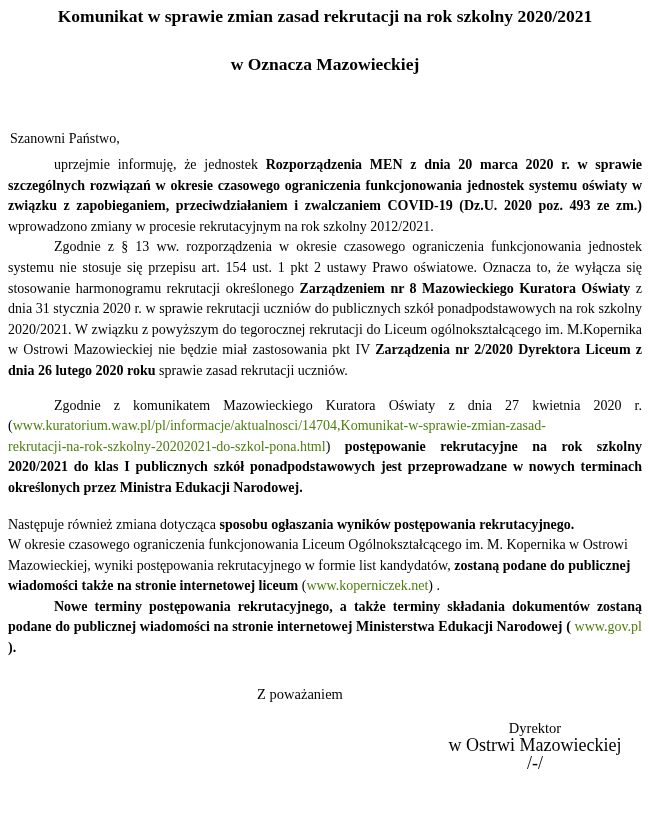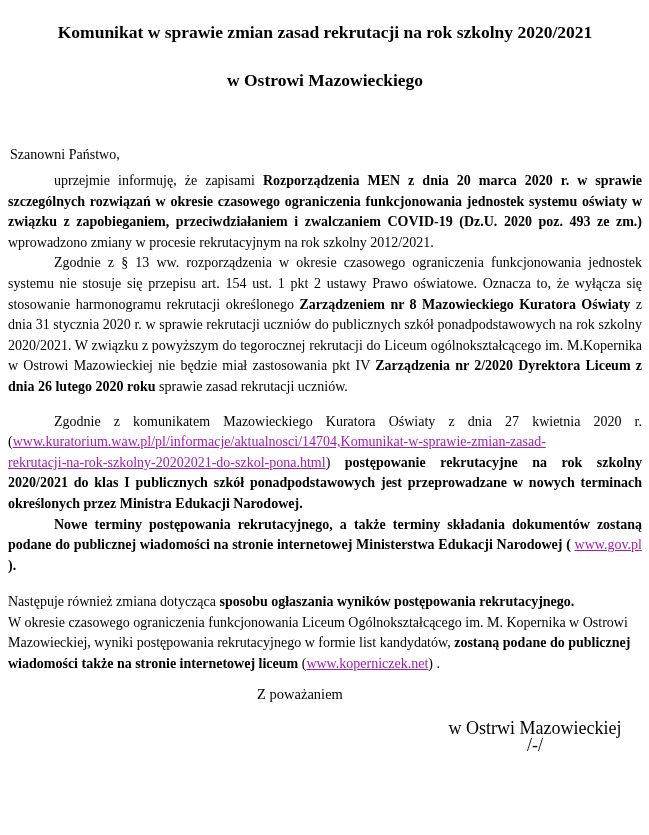--- a/index.html
+++ b/index.html
@@ -5,21 +5,21 @@
   html, body { margin: 0; padding: 0; }
   body {
     width: 649px;
     height: 835px;
     background: #ffffff;
     color: #000000;
     position: relative;
     overflow: hidden;
     font-family: "Liberation Serif", "DejaVu Serif", serif;
   }
-  .page { padding: 20px 7px 0 8px; box-sizing: border-box; }
+  .page { padding: 4px 7px 0 8px; box-sizing: border-box; }
 
   .title {
     margin: 0;
     font-size: 17.5px;
     font-weight: 700;
     text-align: center;
     line-height: 24px;
   }
 
   .salutation {
@@ -35,22 +35,21 @@
     text-align: justify;
   }
   .indent { text-indent: 46px; }
   .gap-before { margin-top: 14px; }
   .first-para { margin-top: 6px; }
   .para-e { text-align: left; margin-top: 16px; }
 
   b, .b { font-weight: 700; }
 
   .link {
-    color: #a21caf;
-    text-decoration: underline;
+    color: #4d7c0f;
     cursor: pointer;
   }
 
   .closing {
     position: absolute;
     top: 686px;
     left: 0;
     width: 600px;
     text-align: center;
     font-size: 14.5px;
@@ -69,46 +68,47 @@
   .sig-small { font-size: 18px; }
 </style>
 </head>
 <body>
 
 <div class="page">
 
   <h1 class="title">
     <span>Komunikat w sprawie zmian zasad rekrutacji na rok szkolny 2020/2021</span><br>
     <br>
-    <span>w Ostrowi Mazowieckiego</span>
+    <span>w Oznacza Mazowieckiej</span>
   </h1>
 
   <p class="salutation">Szanowni Państwo,</p>
 
   <p class="para indent first-para">
-    <span>uprzejmie informuję, że zapisami </span><b>Rozporządzenia MEN z dnia 20 marca 2020 r. w sprawie szczególnych rozwiązań w okresie czasowego ograniczenia funkcjonowania jednostek systemu oświaty w związku z zapobieganiem, przeciwdziałaniem i zwalczaniem COVID-19 (Dz.U. 2020 poz. 493 ze zm.)</b><span> wprowadzono zmiany w procesie rekrutacyjnym na rok szkolny 2012/2021.</span>
+    <span>uprzejmie informuję, że jednostek </span><b>Rozporządzenia MEN z dnia 20 marca 2020 r. w sprawie szczególnych rozwiązań w okresie czasowego ograniczenia funkcjonowania jednostek systemu oświaty w związku z zapobieganiem, przeciwdziałaniem i zwalczaniem COVID-19 (Dz.U. 2020 poz. 493 ze zm.)</b><span> wprowadzono zmiany w procesie rekrutacyjnym na rok szkolny 2012/2021.</span>
   </p>
 
   <p class="para indent">
     <span>Zgodnie z § 13 ww. rozporządzenia w okresie czasowego ograniczenia funkcjonowania jednostek systemu nie stosuje się przepisu art. 154 ust. 1 pkt 2 ustawy Prawo oświatowe. Oznacza to, że wyłącza się stosowanie harmonogramu rekrutacji określonego </span><b>Zarządzeniem nr 8 Mazowieckiego Kuratora Oświaty</b><span> z dnia 31 stycznia 2020 r. w sprawie rekrutacji uczniów do publicznych szkół ponadpodstawowych na rok szkolny 2020/2021. W związku z powyższym do tegorocznej rekrutacji do Liceum ogólnokształcącego im. M.Kopernika w Ostrowi Mazowieckiej nie będzie miał zastosowania pkt IV </span><b>Zarządzenia nr 2/2020 Dyrektora Liceum z dnia 26 lutego 2020 roku</b><span> sprawie zasad rekrutacji uczniów.</span>
   </p>
 
   <p class="para indent gap-before">
     <span>Zgodnie z komunikatem Mazowieckiego Kuratora Oświaty z dnia 27 kwietnia 2020 r. (</span><a class="link"><span>www.kuratorium.waw.pl/pl/informacje/aktualnosci/14704,Komunikat-w-sprawie-zmian-zasad-</span><br><span>rekrutacji-na-rok-szkolny-20202021-do-szkol-pona.html</span></a><span>) </span><b>postępowanie rekrutacyjne na rok szkolny 2020/2021 do klas I publicznych szkół ponadpodstawowych jest przeprowadzane w nowych terminach określonych przez Ministra Edukacji Narodowej.</b>
   </p>
 
-  <p class="para indent">
-    <b>Nowe terminy postępowania rekrutacyjnego, a także terminy składania dokumentów zostaną podane do publicznej wiadomości na stronie internetowej Ministerstwa Edukacji Narodowej</b><b> ( </b><a class="link"><span>www.gov.pl</span></a><b> ).</b>
-  </p>
-
   <p class="para para-e">
     <span>Następuje również zmiana dotycząca </span><b>sposobu ogłaszania wyników postępowania rekrutacyjnego.</b><br>
     <span>W okresie czasowego ograniczenia funkcjonowania Liceum Ogólnokształcącego im. M. Kopernika w Ostrowi Mazowieckiej, wyniki postępowania rekrutacyjnego w formie list kandydatów, </span><b>zostaną podane do publicznej wiadomości także na stronie internetowej liceum</b><span> (</span><a class="link"><span>www.koperniczek.net</span></a><span>) .</span>
+  </p>
+
+  <p class="para indent">
+    <b>Nowe terminy postępowania rekrutacyjnego, a także terminy składania dokumentów zostaną podane do publicznej wiadomości na stronie internetowej Ministerstwa Edukacji Narodowej</b><b> ( </b><a class="link"><span>www.gov.pl</span></a><b> ).</b>
   </p>
 
 </div>
 
 <div class="closing">Z poważaniem</div>
 
 <div class="sig">
+  <div>Dyrektor</div>
   <div class="sig-small">w Ostrwi Mazowieckiej</div>
   <div class="sig-small">/-/</div>
 </div>
 
 </body></html>

